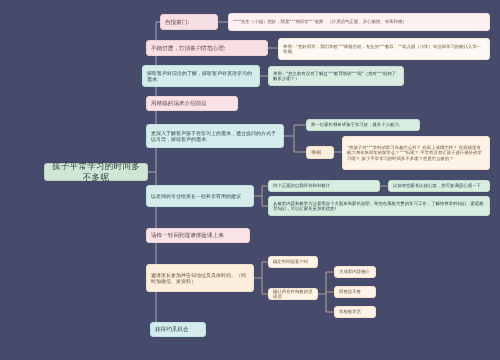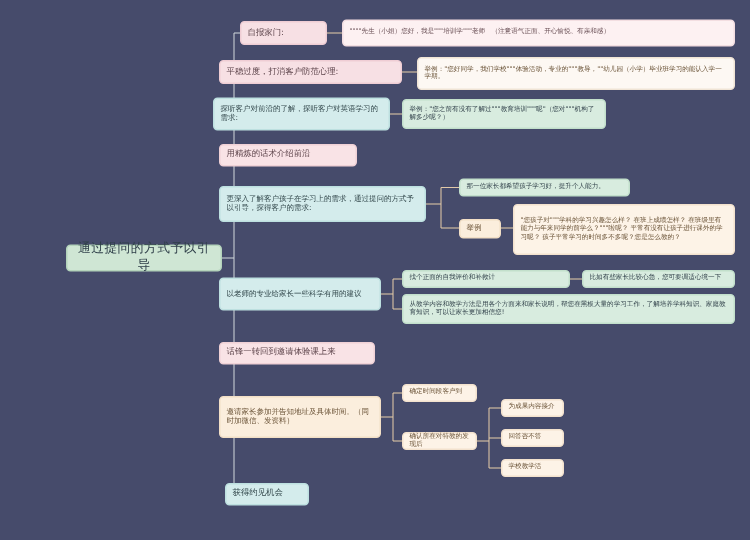--- a/index.html
+++ b/index.html
@@ -84,21 +84,21 @@
       <path d="M262,262 L268,262"></path>
       <path d="M262,294 L268,294"></path>
       <path d="M318,294 L326,294"></path>
       <path d="M326,272 L326,312"></path>
       <path d="M326,272 L334,272"></path>
       <path d="M326,292 L334,292"></path>
       <path d="M326,312 L334,312"></path>
     </g>
   </svg>
 
-  <div class="node root" style="left:44px;top:163px;width:104px;height:18px;">通过提问的方式予以引导</div>
+  <div class="node root" style="left:44px;top:163px;width:104px;height:18px;">孩子平常学习的时间多不多呢</div>
 
   <div class="node n-pink sm" style="left:160px;top:14px;width:58px;height:16px;">自报家门:</div>
   <div class="node n-lav tiny" style="left:228px;top:13px;width:262px;height:18px;">""""先生（小姐）您好，我是"""培训学"""老师   （注意语气正面、开心愉悦、有亲和感）</div>
 
   <div class="node n-pink sm" style="left:146px;top:40px;width:122px;height:16px;">平稳过度，打消客户防范心理:</div>
   <div class="node n-white tiny" style="left:278px;top:38px;width:212px;height:22px;">举例："您好同学，我们学校"""体验活动，专业的"""教导，""幼儿园（小学）毕业班学习的能认入学一学期。</div>
 
   <div class="node n-mint xs" style="left:142px;top:65px;width:118px;height:22px;">探听客户对前沿的了解，探听客户对英语学习的需求:</div>
   <div class="node n-green tiny" style="left:268px;top:66px;width:136px;height:20px;">举例："您之前有没有了解过"""教育培训"""呢"（您对"""机构了解多少呢？）</div>
 

